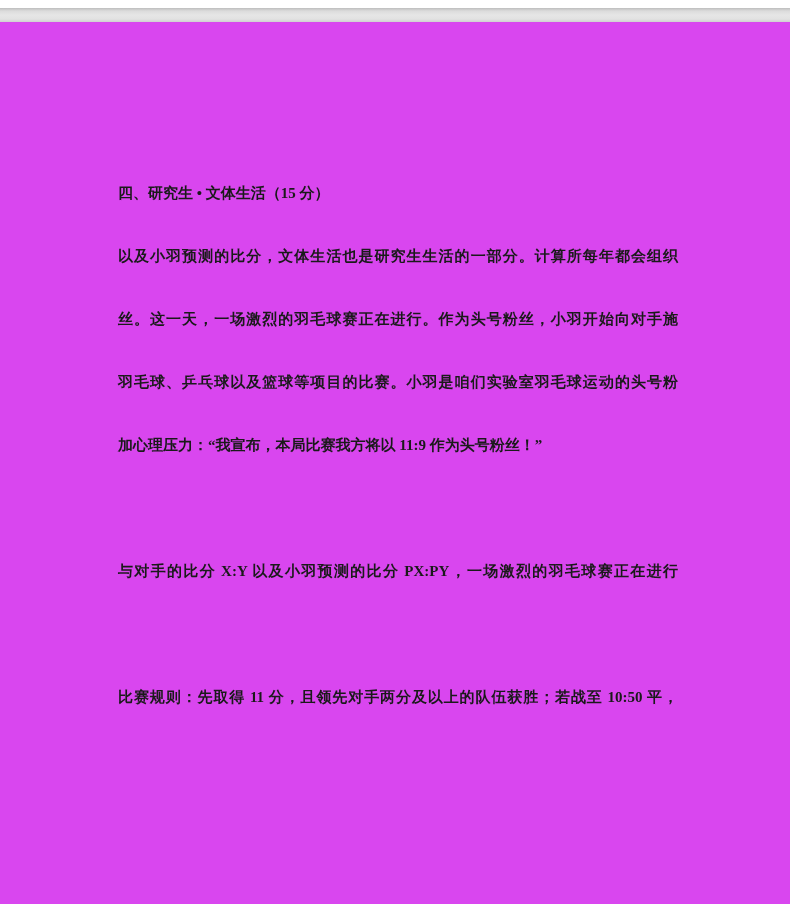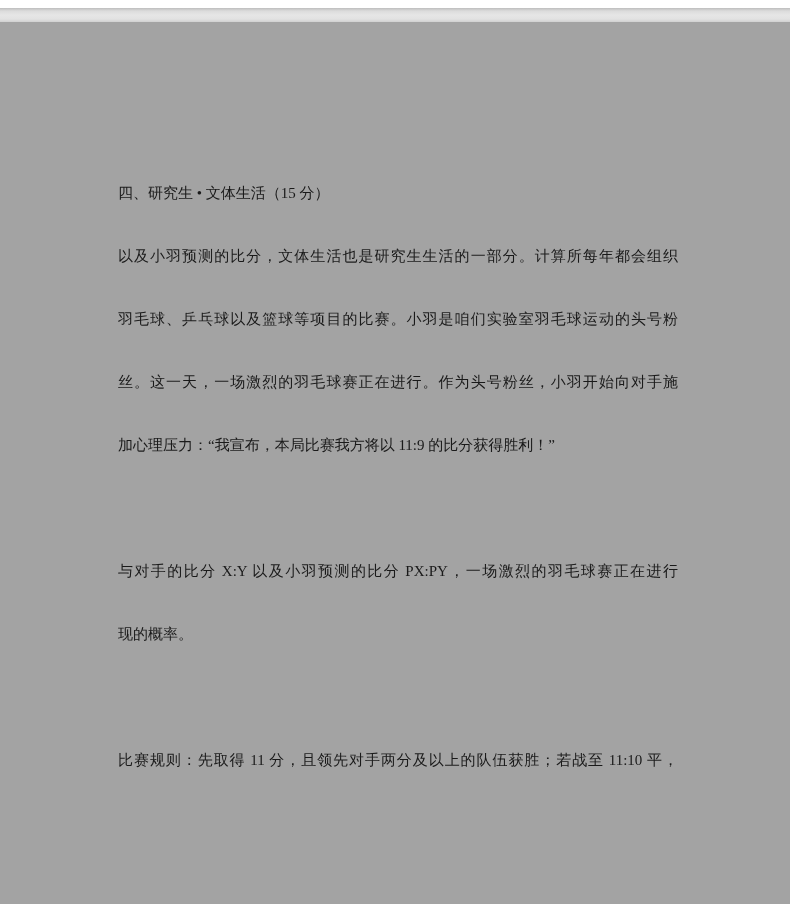--- a/index.html
+++ b/index.html
@@ -17,21 +17,22 @@
       width: 790px;
       height: 14px;
       background: linear-gradient(to bottom, #bdbdbd 0px, #dcdcdc 3px, #e6e6e6 7px, #e2e2e2 11px, #d0d0d0 14px);
     }
     .page {
       position: absolute;
       left: 0;
       top: 22px;
       width: 790px;
       height: 882px;
-      background: #a3a3a3;
+      background: #d946ef;
+      font-weight: bold;
     }
     .content {
       position: absolute;
       left: 118px;
       top: 119px;
       width: 560px;
       font-family: "Liberation Serif", "DejaVu Serif", serif;
       font-size: 15px;
       line-height: 21px;
       color: #1a1a1a;
@@ -55,28 +56,27 @@
 <body>
 
 <div class="top-bar"></div>
 
 <div class="page">
   <div class="content">
 
     <div class="para">
       <span class="line">四、研究生 • 文体生活（15 分）</span>
       <span class="justify">以及小羽预测的比分，文体生活也是研究生生活的一部分。计算所每年都会组织</span>
+      <span class="justify">丝。这一天，一场激烈的羽毛球赛正在进行。作为头号粉丝，小羽开始向对手施</span>
       <span class="justify">羽毛球、乒乓球以及篮球等项目的比赛。小羽是咱们实验室羽毛球运动的头号粉</span>
-      <span class="justify">丝。这一天，一场激烈的羽毛球赛正在进行。作为头号粉丝，小羽开始向对手施</span>
-      <span class="line">加心理压力：“我宣布，本局比赛我方将以 11:9 的比分获得胜利！”</span>
+      <span class="line">加心理压力：“我宣布，本局比赛我方将以 11:9 作为头号粉丝！”</span>
     </div>
 
     <div class="para">
       <span class="justify">与对手的比分 X:Y 以及小羽预测的比分 PX:PY，一场激烈的羽毛球赛正在进行</span>
-      <span class="line">现的概率。</span>
     </div>
 
     <div class="para">
-      <span class="justify">比赛规则：先取得 11 分，且领先对手两分及以上的队伍获胜；若战至 11:10 平，</span>
+      <span class="justify">比赛规则：先取得 11 分，且领先对手两分及以上的队伍获胜；若战至 10:50 平，</span>
     </div>
 
   </div>
 </div>
 
 </body></html>

